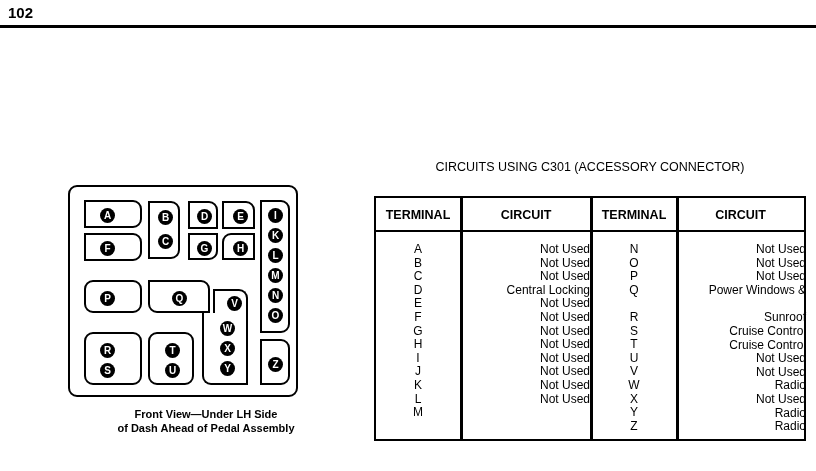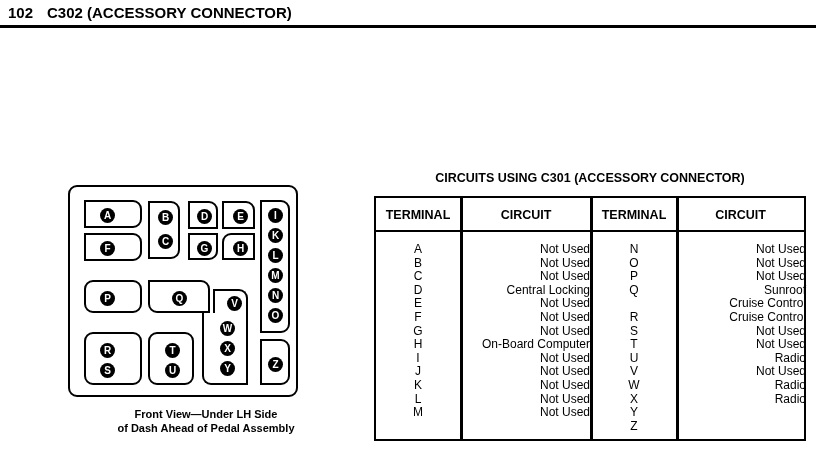--- a/index.html
+++ b/index.html
@@ -55,22 +55,22 @@
   .ch-tl{ border-top-left-radius:9px; }
   .ch-bl{ border-bottom-left-radius:9px; }
 
   #figure-caption{
     position:absolute; left:0px; top:230px; width:300px;
     text-align:center; font-size:11px; font-weight:bold; line-height:13.5px;
   }
 
   
   #table-title{
-    position:absolute; left:374px; top:171px; width:432px;
-    text-align:center; font-size:12.5px; font-weight:bold;
+    position:absolute; left:374px; top:160px; width:432px;
+    text-align:center; font-size:12.5px; font-weight:normal;
   }
   #circuit-table{
     position:absolute; left:374px; top:196px;
     width:432px; height:245px;
     border:2.5px solid #000; background:#fff;
     box-sizing:border-box;
   }
   #thead-row{
     position:absolute; left:0; top:0; width:100%; height:34px;
     border-bottom:2.5px solid #000; box-sizing:border-box;
@@ -84,28 +84,27 @@
   }
   .bodycol{
     position:absolute; top:34px;
   }
   .rowline{
     font-size:12px; line-height:13.6px; height:13.6px;
     white-space:nowrap;
   }
   .term-col{ text-align:center; }
   .circ-col{ padding-left:10px;text-align:right; }
-  .indent{ padding-left:36px; }
+  .indent{ padding-left:36px;margin-top:14px; }
 </style>
 </head>
 <body>
 
 <div id="page-header">
   <div id="page-number">102</div>
-  <div id="header-title">C302 (ACCESSORY CONNECTOR)</div>
   <div id="header-rule"></div>
 </div>
 
 <div id="figure-area">
 
   <div id="connector-outline">
 
     <div class="cav ch-tr ch-br" style="left:14px; top:13px; width:58px; height:28px;">
       <span class="term" style="left:14px; top:6px;">A</span>
     </div>
@@ -208,21 +207,20 @@
       <div class="rowline term-col">M</div>
     </div>
   <div class="bodycol" id="left-circuits" style="left:86px; width:128px; padding-top:11px;">
       <div class="rowline circ-col">Not Used</div>
       <div class="rowline circ-col">Not Used</div>
       <div class="rowline circ-col">Not Used</div>
       <div class="rowline circ-col">Central Locking</div>
       <div class="rowline circ-col">Not Used</div>
       <div class="rowline circ-col">Not Used</div>
       <div class="rowline circ-col">Not Used</div>
-      <div class="rowline circ-col">On-Board Computer</div>
       <div class="rowline circ-col">Not Used</div>
       <div class="rowline circ-col">Not Used</div>
       <div class="rowline circ-col">Not Used</div>
       <div class="rowline circ-col">Not Used</div>
       <div class="rowline circ-col">Not Used</div>
     </div>
   <div class="bodycol" id="right-terminals" style="left:216px; width:84px; padding-top:11px;">
       <div class="rowline term-col">N</div>
       <div class="rowline term-col">O</div>
       <div class="rowline term-col">P</div>
@@ -235,20 +233,21 @@
       <div class="rowline term-col">V</div>
       <div class="rowline term-col">W</div>
       <div class="rowline term-col">X</div>
       <div class="rowline term-col">Y</div>
       <div class="rowline term-col">Z</div>
     </div>
   <div class="bodycol" id="right-circuits" style="left:302px; width:128px; padding-top:11px;">
       <div class="rowline circ-col">Not Used</div>
       <div class="rowline circ-col">Not Used</div>
       <div class="rowline circ-col">Not Used</div>
+      <div class="rowline circ-col">Power Windows &amp;</div>
       <div class="rowline circ-col indent">Sunroof</div>
       <div class="rowline circ-col">Cruise Control</div>
       <div class="rowline circ-col">Cruise Control</div>
       <div class="rowline circ-col">Not Used</div>
       <div class="rowline circ-col">Not Used</div>
       <div class="rowline circ-col">Radio</div>
       <div class="rowline circ-col">Not Used</div>
       <div class="rowline circ-col">Radio</div>
       <div class="rowline circ-col">Radio</div>
     </div>

